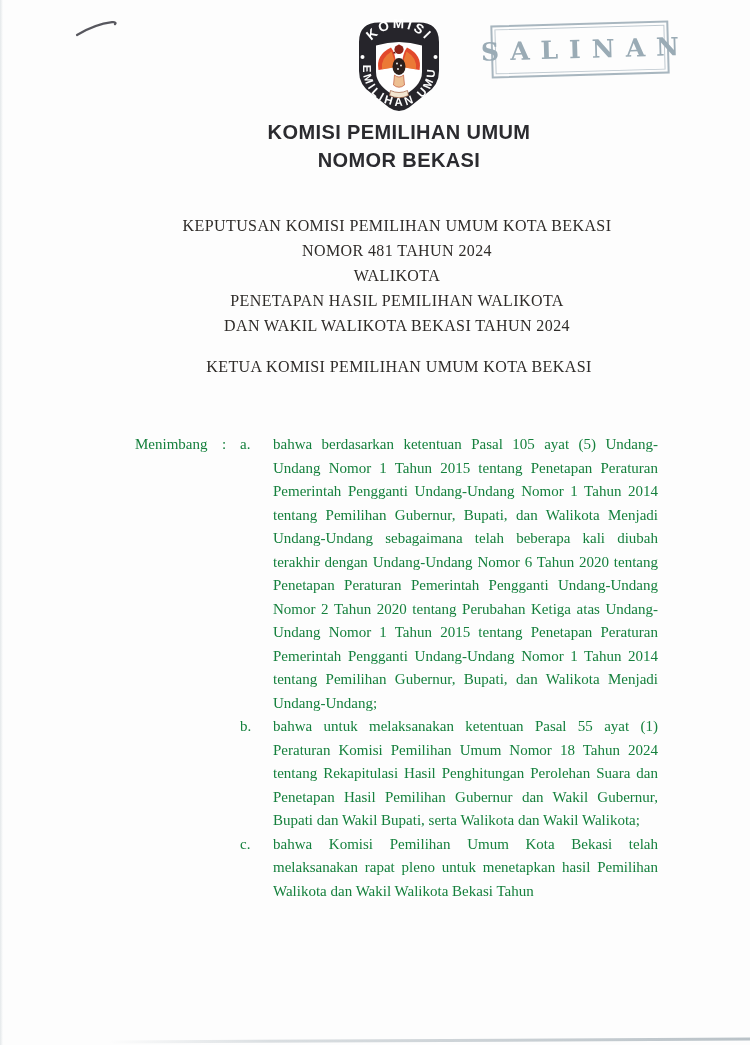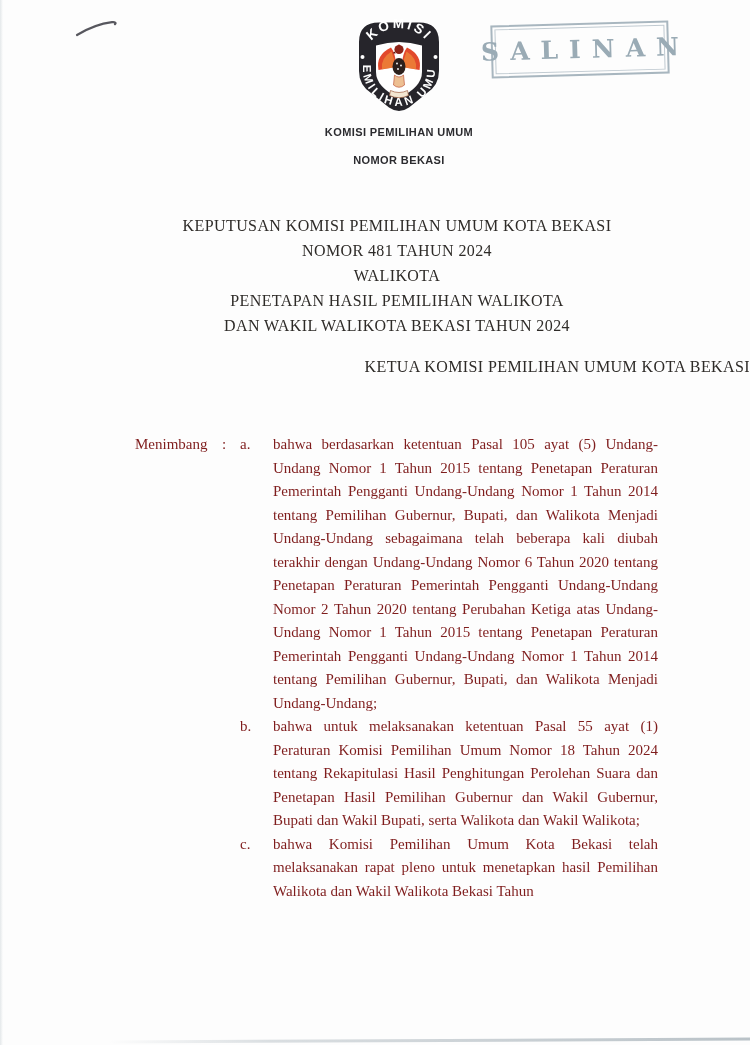--- a/index.html
+++ b/index.html
@@ -35,38 +35,38 @@
   .stamp-text {
     font-family:"DejaVu Serif", serif; font-weight:bold;
     font-size:25px; letter-spacing:11px; margin-right:-11px;
     color:#9aabb5;
   }
 
   .letterhead {
     position:absolute; top:118px; left:48px; right:0;
     text-align:center;
     font-family:"Liberation Sans", sans-serif;
-    font-weight:600; font-size:11px; line-height:28px;
+    font-weight:600; font-size:20px; line-height:28px;
     letter-spacing:.4px; color:#2b2b2f;
   }
 
   .title-block {
     position:absolute; top:213px; left:44px; right:0;
     text-align:center; font-size:16px; line-height:25px;
     letter-spacing:.4px; color:#2e2b28;
   }
 
   .issuer-line {
     position:absolute; top:358px; left:48px; right:0;
-    text-align:right; font-size:16px; letter-spacing:.4px; color:#2e2b28;
+    text-align:center; font-size:16px; letter-spacing:.4px; color:#2e2b28;
   }
 
   .consider {
     position:absolute; top:433px; left:135px; width:523px;
-    font-size:15px; line-height:23.5px; color:#7f1d1d;
+    font-size:15px; line-height:23.5px; color:#15803d;
   }
   .consider-row { display:flex; align-items:flex-start; }
   .consider-label { width:87px; flex:none; }
   .consider-colon { width:18px; flex:none; }
   .consider-items { flex:1; min-width:0; }
   .consider-item { display:flex; align-items:flex-start; }
   .item-letter { width:33px; flex:none; }
   .item-text { flex:1; min-width:0; text-align:justify; text-justify:inter-word; }
 </style>
 </head>

